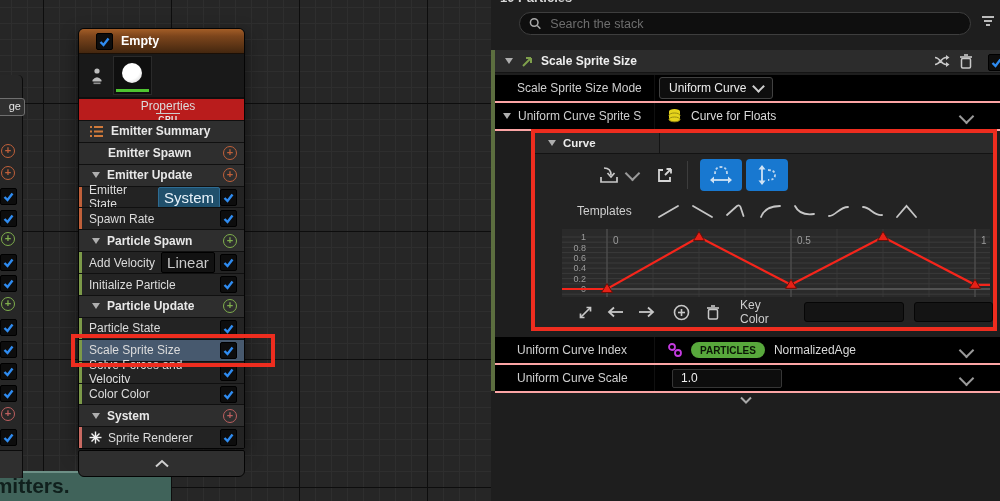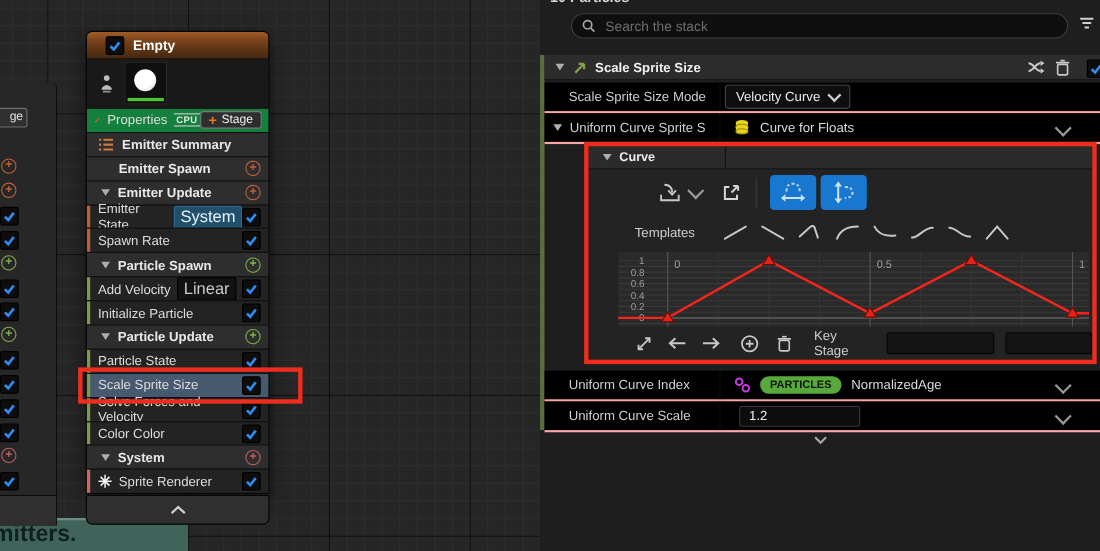--- a/index.html
+++ b/index.html
@@ -14,21 +14,21 @@
     background-size:128px 128px,128px 128px,16px 16px,16px 16px;
     background-position:43px 103px,43px 103px,11px 7px,11px 7px;
     -webkit-font-smoothing:antialiased;}
   svg{display:block}
   
   .note-overlay{position:absolute;left:0;top:471px;width:171px;height:30px;background:#40635a;
     border-top:2px solid #6d9086;overflow:hidden;z-index:2;}
   .note-overlay span{position:absolute;left:-18px;top:1px;font-size:21px;font-weight:bold;color:#10201d;}
   
   .clipped-node{position:absolute;left:0;top:75px;width:22px;height:403px;background:#272727;
-    border-right:1px solid #0b0b0b;border-radius:0 5px 0 0;z-index:3;padding-left:29px;}
+    border-right:1px solid #0b0b0b;border-radius:0 5px 0 0;z-index:3;}
   .clipped-node .stage-frag{position:absolute;left:-10px;top:23px;width:30px;height:16px;background:#303030;
     border:1px solid #6f6f6f;border-radius:3px;color:#e6e6e6;font-size:11px;line-height:15px;text-align:right;padding-right:3px;}
   .clipped-node .cfooter{position:absolute;left:0;bottom:0;width:100%;height:27px;background:#2f2f2f;
     border-top:1px solid #0b0b0b;border-radius:0 0 5px 0;}
   .mini-check{position:absolute;left:0;width:15px;height:15px;background:#0d0d0d;border-radius:2px;border:1px solid #000;}
   .mini-plus{position:absolute;left:1px;width:12px;height:12px;border-radius:50%;border:1.5px solid;
     font-size:11px;line-height:11px;text-align:center;font-weight:bold;}
   .c-orange{border-color:#c0603a;color:#c0603a}.c-green{border-color:#7fae4c;color:#7fae4c}.c-red{border-color:#bd5f5f;color:#bd5f5f}
   
   .enode{position:absolute;left:78px;top:28px;width:167px;background:#1e1e1e;border:1px solid #040404;
@@ -37,21 +37,21 @@
     background:linear-gradient(180deg,#a35d27 0%,#7c451c 30%,#44270f 100%);border-bottom:1px solid #1a0f06;}
   .enode-header .title{color:#fff;font-weight:bold;font-size:12.5px;margin-left:8px;}
   .check{width:15px;height:15px;background:#0d0d0d;border:1px solid #000;border-radius:2px;flex:0 0 auto;}
   .enode-media{height:43px;background:#191919;display:flex;align-items:center;border-bottom:1px solid #0e0e0e;}
   .thumb{width:37px;height:37px;margin-left:9px;background:#0f0f0f;border:1px solid #2a2a2a;position:relative;}
   .thumb .sphere{position:absolute;left:8px;top:6px;width:20px;height:20px;border-radius:50%;
     background:radial-gradient(circle at 38% 32%,#ffffff 55%,#c9c9c9 100%);}
   .thumb .bar{position:absolute;left:2px;right:2px;bottom:2px;height:3px;background:#4fc431;}
   .srow{height:21.9px;display:flex;align-items:center;font-size:12px;color:#dcdcdc;background:#232323;
     border-top:1px solid #101010;position:relative;padding-left:10px;box-sizing:border-box;}
-  .srow.props{background:#15803d;padding-left:7px;}
+  .srow.props{background:#b91c1c;padding-left:7px;flex-direction:column;}
   .srow.summary,.srow.group{background:#2e2e2e;font-weight:bold;color:#e8e8e8;}
   .srow.group{padding-left:13px;}
   .srow.summary{padding-left:11px;}
   .srow.module::before{content:"";position:absolute;left:0;top:0;bottom:0;width:3px;background:var(--ac,#888);}
   .srow.selected{background:#47596e;}
   .tri{width:0;height:0;border-left:4.5px solid transparent;border-right:4.5px solid transparent;
     border-top:6px solid #aeaeae;margin-right:7px;flex:0 0 auto;}
   .tri.ph{border:none;width:9px;height:0;}
   .plusc{width:12px;height:12px;border-radius:50%;border:1.5px solid;font-size:11px;line-height:11px;text-align:center;
     font-weight:bold;margin-left:auto;margin-right:7px;flex:0 0 auto;}
@@ -380,21 +380,21 @@
         <svg width="15" height="15" viewBox="0 0 15 15">
             <path d="M3.5 8 l3 3 l5 -6.5" stroke="#2f8cf1" stroke-width="2.4" fill="none"></path>
           </svg>
       </div>
     </div>
 
     <div class="prow" style="top:75px">
       <div class="lbl">Scale Sprite Size Mode</div>
       <div class="val">
         <div class="dropdown">
-          <span>Velocity Curve</span>
+          <span>Uniform Curve</span>
           <div class="dchev"></div>
         </div>
       </div>
     </div>
 
     <div class="prow" style="top:103px">
       <div class="lbl" style="padding-left:8px">
         <div class="tri"></div>
         <span>Uniform Curve Sprite S</span>
       </div>
@@ -535,21 +535,21 @@
         <svg class="tbicon" style="margin-left:18px" width="17" height="17" viewBox="0 0 17 17">
           <circle cx="8.5" cy="8.5" r="7" stroke="#c8c8c8" stroke-width="1.6" fill="none"></circle>
           <line x1="8.5" y1="5" x2="8.5" y2="12" stroke="#c8c8c8" stroke-width="1.6"></line>
             <line x1="5" y1="8.5" x2="12" y2="8.5" stroke="#c8c8c8" stroke-width="1.6"></line>
         </svg>
         <svg class="tbicon" style="margin-left:16px" width="14" height="15" viewBox="0 0 14 15">
           <rect x="2.5" y="4.5" width="9" height="9.5" rx="1.2" stroke="#c8c8c8" stroke-width="1.5" fill="none"></rect>
           <line x1="1" y1="3" x2="13" y2="3" stroke="#c8c8c8" stroke-width="1.6"></line>
             <line x1="5" y1="1" x2="9" y2="1" stroke="#c8c8c8" stroke-width="1.6"></line>
         </svg>
-        <span class="kd-label">Key Stage</span>
+        <span class="kd-label">Key Color</span>
         <div class="kd-input"></div>
         <div class="kd-input second"></div>
       </div>
     </div>
 
     <div class="prow" style="top:337px">
       <div class="lbl">Uniform Curve Index</div>
       <div class="val">
         <svg width="16" height="16" viewBox="0 0 16 16">
           <circle cx="5" cy="5" r="3" stroke="#c43be0" stroke-width="1.8" fill="none"></circle>
@@ -557,21 +557,21 @@
         </svg>
         <span class="pill">PARTICLES</span>
         <span style="margin-left:9px">NormalizedAge</span>
         <div class="chev rchev"></div>
       </div>
     </div>
 
     <div class="prow" style="top:365px">
       <div class="lbl">Uniform Curve Scale</div>
       <div class="val">
-        <div class="textbox" style="width:110px;margin-left:5px">1.2</div>
+        <div class="textbox" style="width:110px;margin-left:5px">1.0</div>
         <div class="chev rchev"></div>
       </div>
     </div>
 
     <div class="bottom-chev">
       <svg width="14" height="8" viewBox="0 0 14 8">
           <path d="M2 1.5 L7 6.5 L12 1.5" stroke="#a8a8a8" stroke-width="2" fill="none"></path>
         </svg>
     </div>
   </div>

